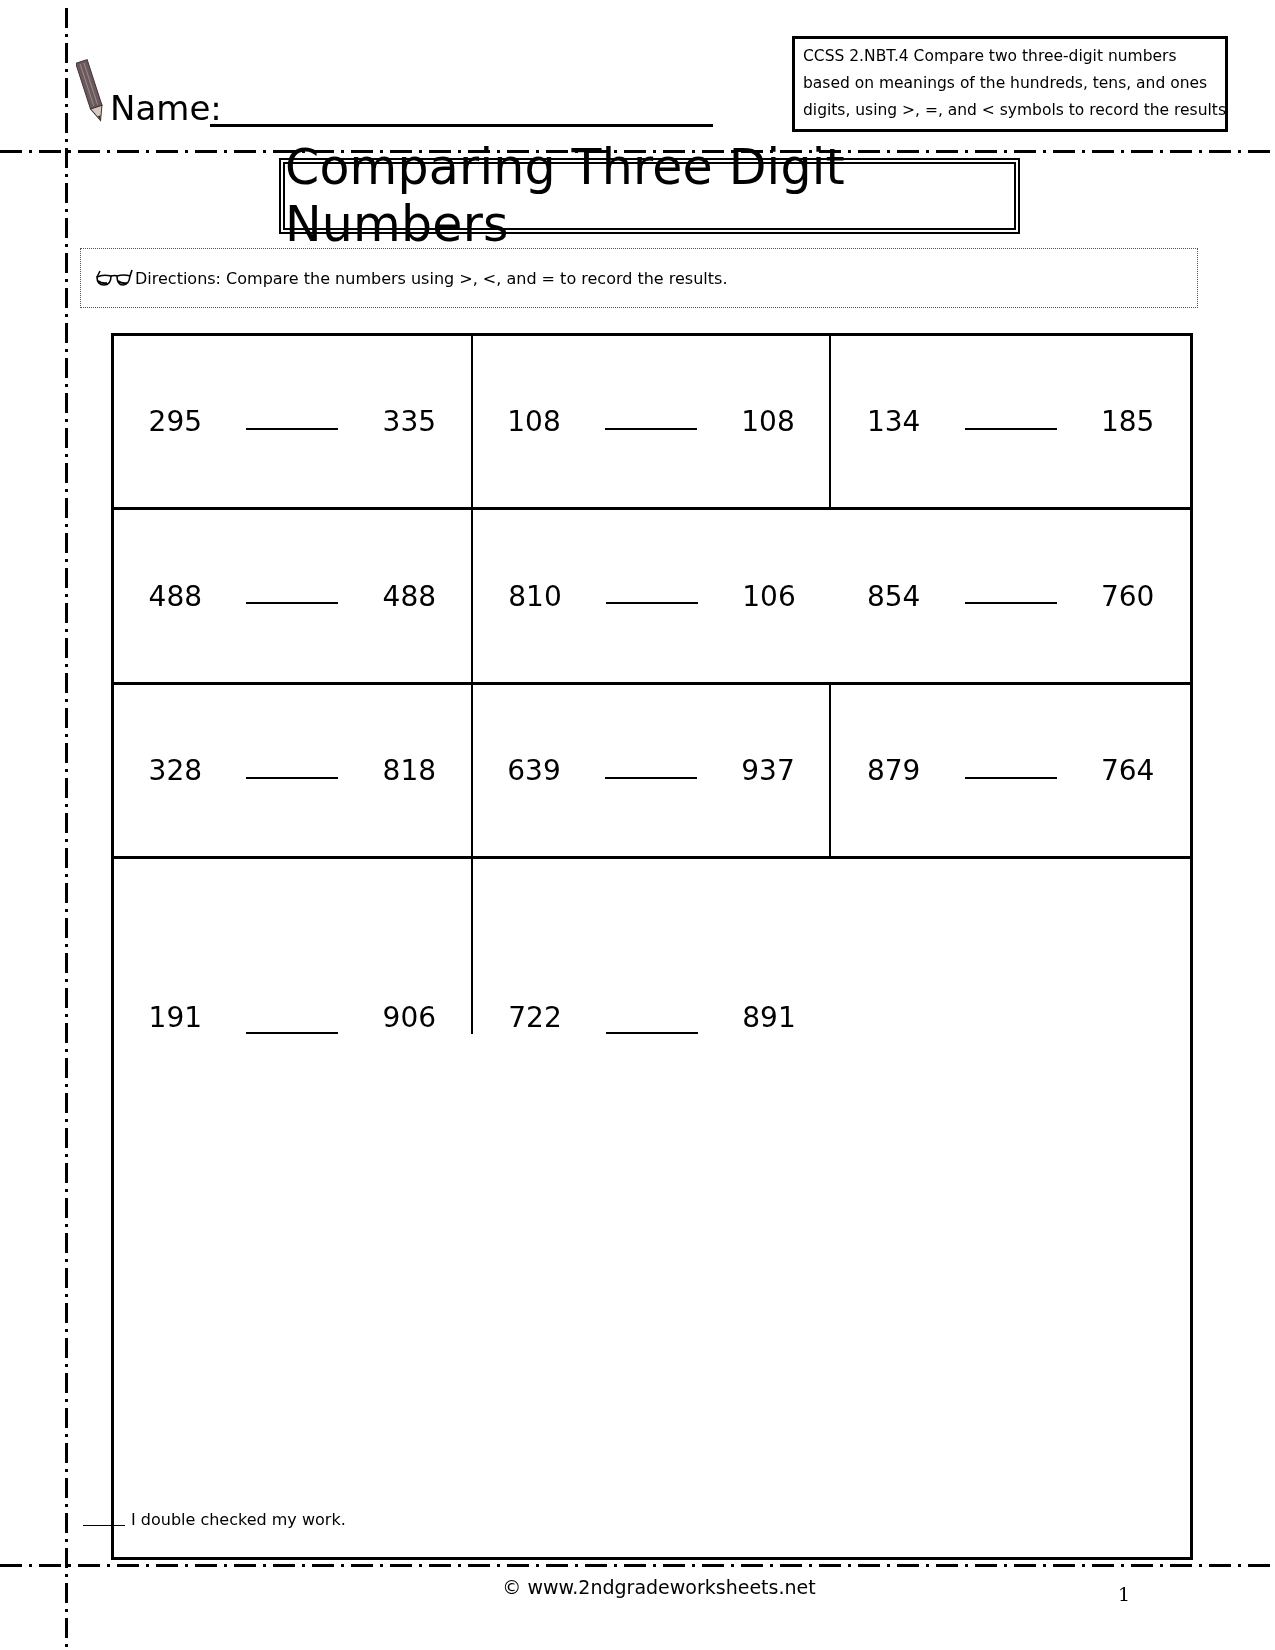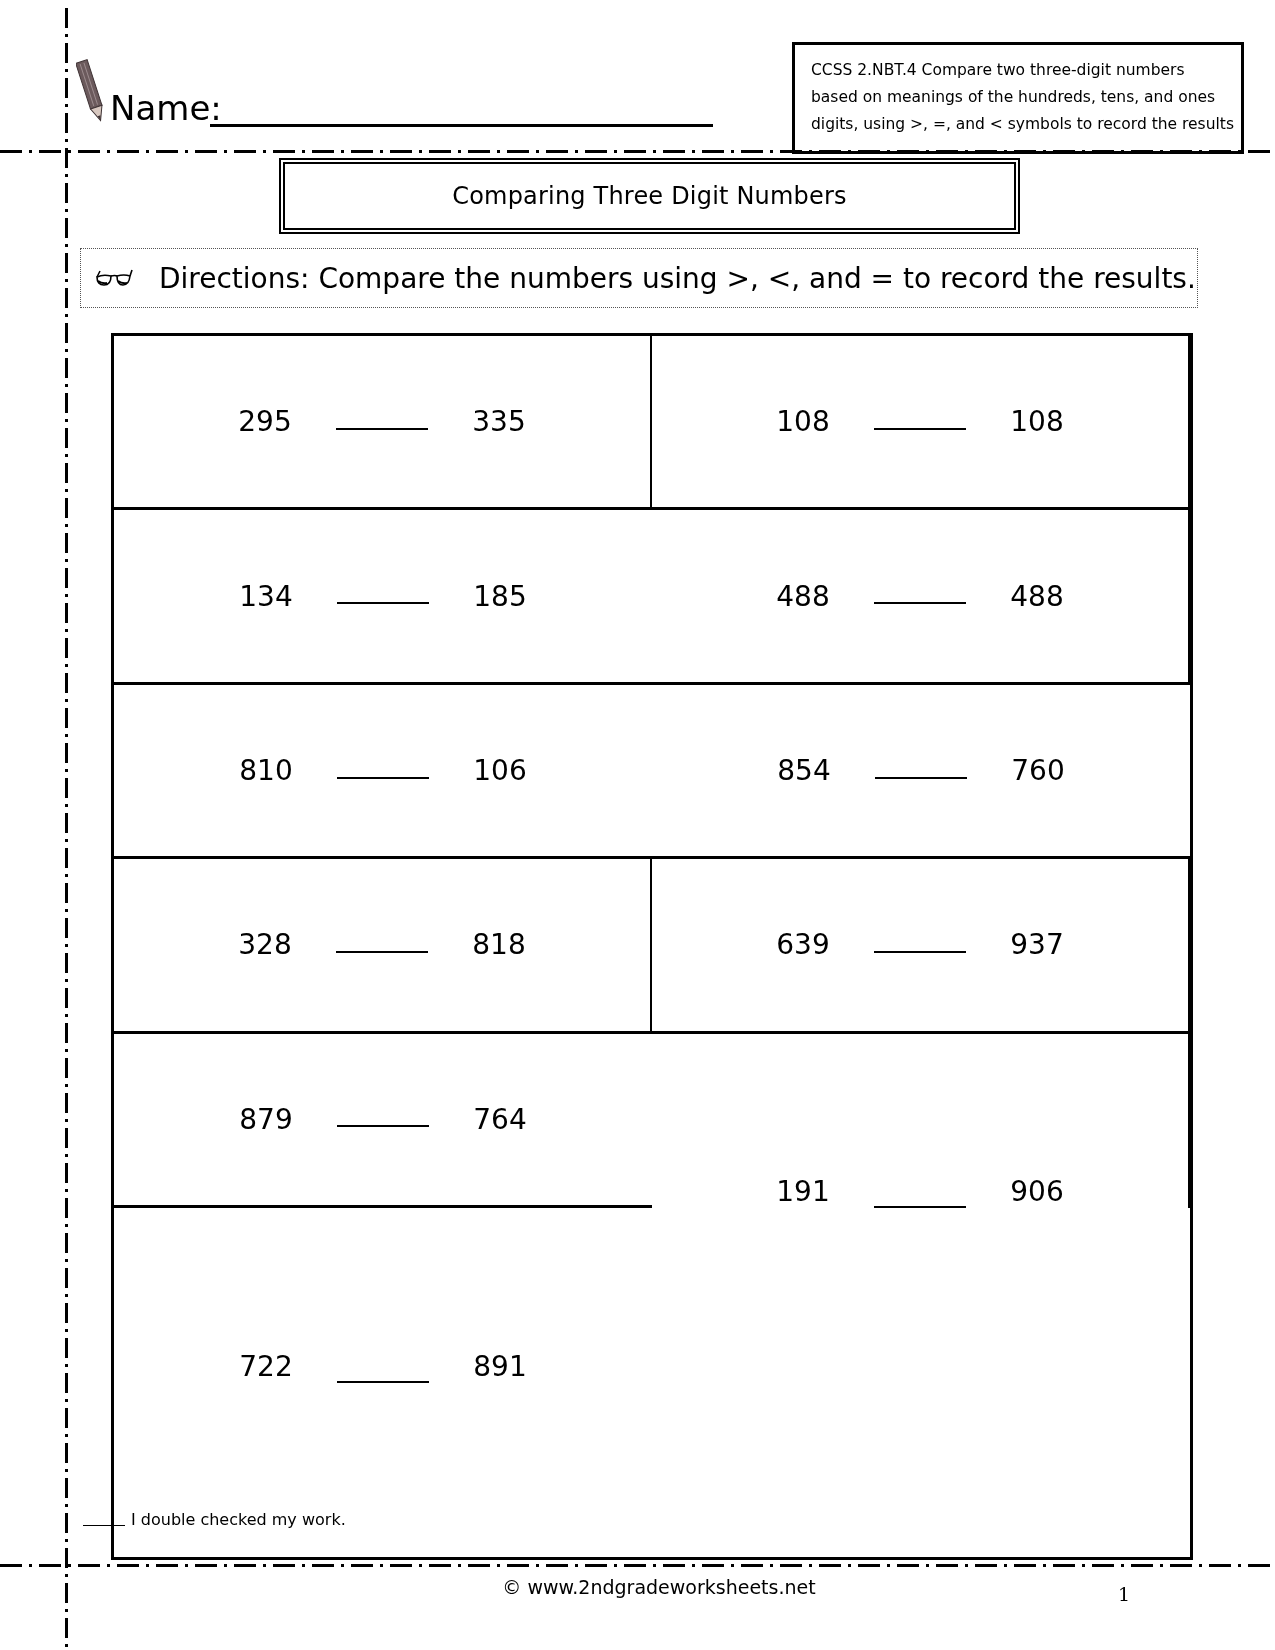--- a/index.html
+++ b/index.html
@@ -14,42 +14,42 @@
     background: repeating-linear-gradient(to bottom, #000 0 20px, transparent 20px 26px, #000 26px 29px, transparent 29px 35px);
   }
   .hdash {
     left: 0; width: 1275px; height: 3px;
     background: repeating-linear-gradient(to right, #000 0 22px, transparent 22px 29px, #000 29px 32px, transparent 32px 39px);
   }
   .pencil { left: 76px; top: 56px; width: 30px; height: 70px; }
   .name-label { left: 110px; top: 88px; font-size: 34px; line-height: 40px; }
   .name-line { left: 210px; top: 124px; width: 503px; height: 3px; background: #000; }
   .ccss-box {
-    left: 792px; top: 42px; width: 430px; height: 90px; border: 3px solid #000;
-    box-sizing: content-box; padding: 8px;
+    left: 792px; top: 36px; width: 430px; height: 90px; border: 3px solid #000;
+    box-sizing: content-box; padding: 0;
   }
   .ccss-box div { font-size: 15.5px; line-height: 27px; padding-left: 8px; white-space: nowrap; }
   .ccss-box div:first-child { margin-top: 4px; }
   .title-box {
     left: 279px; top: 158px; width: 741px; height: 76px;
     border: 3px double #000; border-width: 6px; border-style: double;
     box-sizing: border-box; display: flex; align-items: center; justify-content: center;
   }
-  .title-box span { font-size: 24px; letter-spacing: 0.2px; }
+  .title-box span { font-size: 49px; letter-spacing: 0.2px; }
   .dir-box {
     left: 80px; top: 248px; width: 1118px; height: 60px;
     border: 1px dotted #555; box-sizing: border-box;
     display: flex; align-items: center;
   }
   .dir-box .glasses { width: 38px; height: 20px; margin-left: 14px; margin-right: 2px; }
-  .dir-box span { font-size: 28px; margin-left: 24px; }
+  .dir-box span { font-size: 16px; }
   .grid {
     left: 111px; top: 333px; width: 1082px; height: 1227px;
     border: 3px solid #000; box-sizing: border-box;
-    display: grid; grid-template-columns: 1fr 1fr; grid-template-rows: repeat(7, 1fr);
+    display: grid; grid-template-columns: 1fr 1fr 1fr; grid-template-rows: repeat(7, 1fr);
   }
   .cell {
     border-right: 2px solid #000; border-bottom: 3px solid #000;
     display: flex; align-items: center; justify-content: center; position: relative;
   }
   .cell.right { border-right: none; }
   .cell.last { border-bottom: none; align-items: flex-end; }
   .cell .num { font-size: 28px; width: 70px; text-align: center; }
   .cell .blank { width: 92px; height: 2px; background: #000; margin: 14px 36px 0 36px; }
   .checked { left: 83px; top: 1510px; font-size: 16px; display: flex; align-items: flex-end; }

